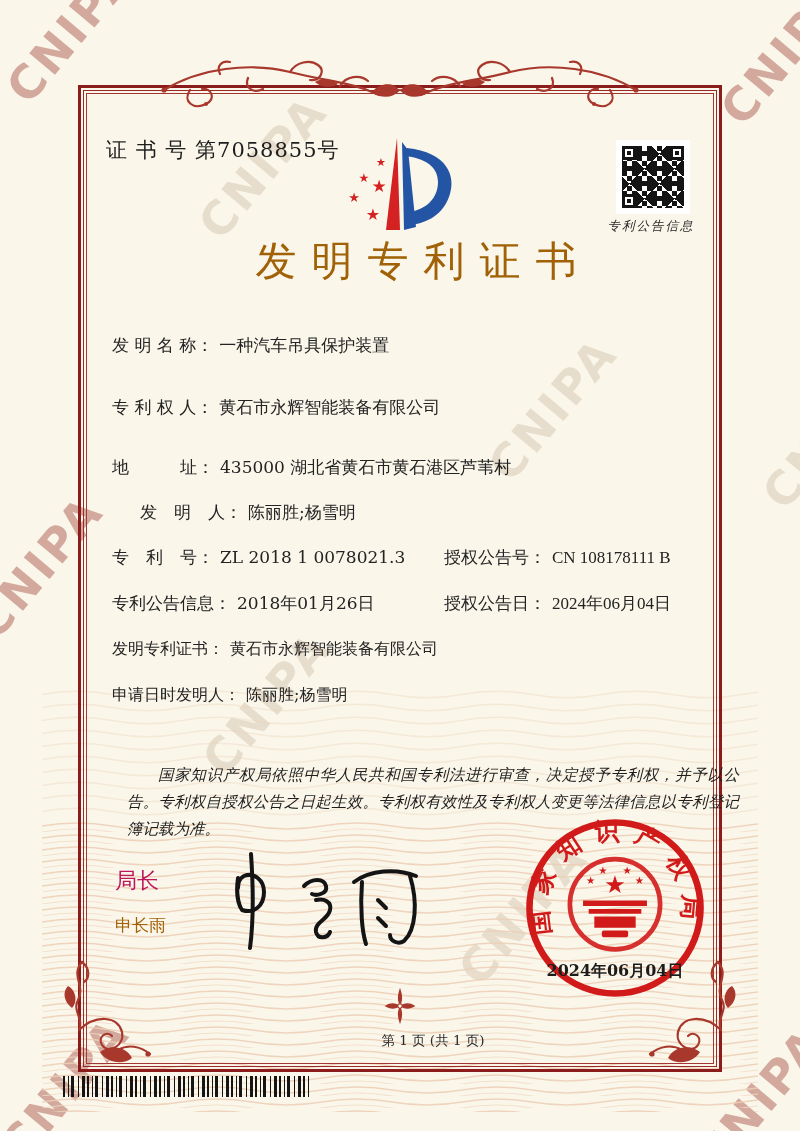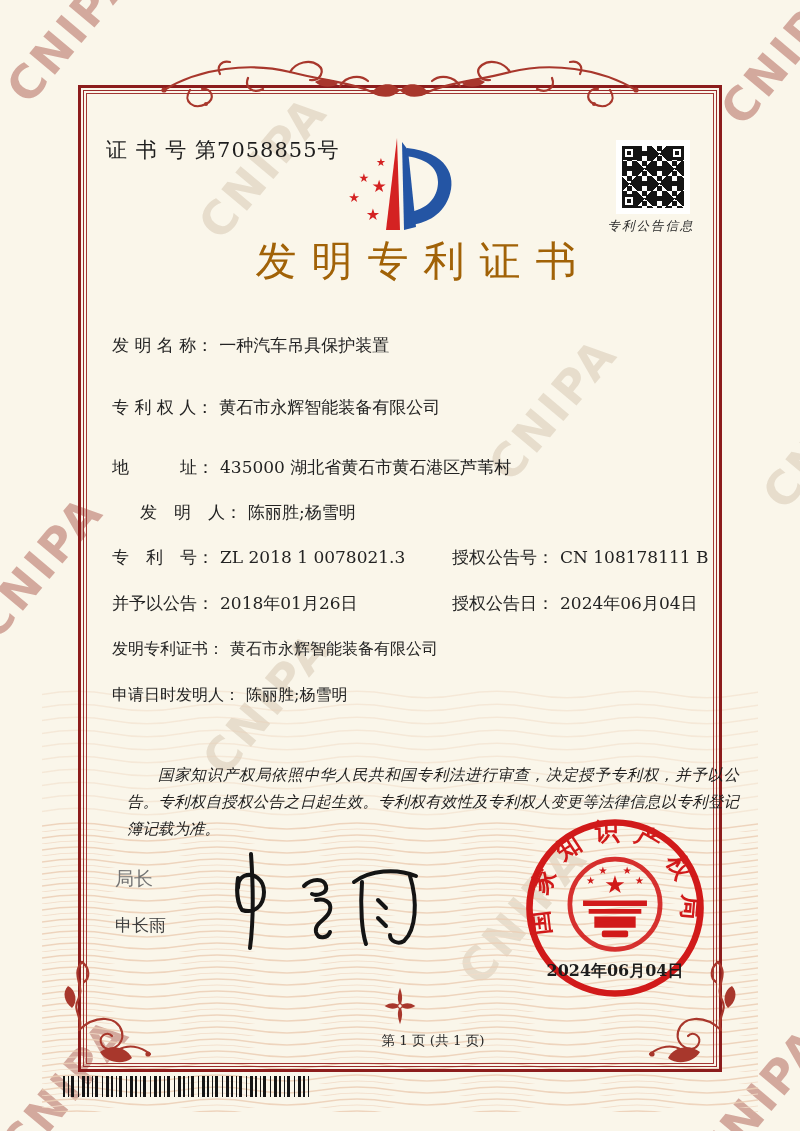--- a/index.html
+++ b/index.html
@@ -40,31 +40,31 @@
   .qr-caption{position:absolute;left:596px;top:218px;width:110px;text-align:center;
       font-size:12.5px;font-style:italic;color:#2a2a2a;letter-spacing:2px;}
 
   .title{position:absolute;left:16px;top:234px;width:100%;text-align:center;
          font-size:41px;font-weight:normal;letter-spacing:15px;color:#a16207;text-indent:15px;}
 
   
   .row{position:absolute;left:112px;right:80px;font-size:17px;color:#232323;white-space:nowrap;}
   .row .lab{color:#232323;}
   .row .val{margin-left:6px;}
-  .row .pair2{position:absolute;left:340px;}
+  .row .pair2{position:absolute;left:332px;font-family:Liberation Serif, serif;}
   .r1{top:334px;} .r2{top:396px;} .r3{top:456px;} .r4{top:501px;margin-left:28px;}
   .r5{top:546px;} .r6{top:592px;} .r7{top:639px;} .r8{top:685px;}
   .r7,.r8{font-size:16px;}
 
   .notice{position:absolute;left:95px;top:762px;width:612px;font-size:15.5px;line-height:27px;
           color:#1e1e1e;text-indent:2em;text-align:justify;font-style:italic;margin-left:32px;}
 
-  .signer-title{position:absolute;left:115px;top:866px;font-size:19px;color:#737373;
+  .signer-title{position:absolute;left:115px;top:866px;font-size:22px;color:#be185d;
         font-family:"DejaVu Sans","Liberation Sans",sans-serif;}
-  .signer-name{position:absolute;left:115px;top:914px;font-size:17px;color:#404040;
+  .signer-name{position:absolute;left:115px;top:914px;font-size:17px;color:#a16207;
         font-family:"DejaVu Sans","Liberation Sans",sans-serif;}
   .signature{position:absolute;left:220px;top:848px;}
 
   .seal{position:absolute;left:521px;top:814px;opacity:.96;}
 
   .page-no{position:absolute;left:0;top:1032px;width:100%;text-align:center;font-size:13.5px;color:#2a2a2a;margin-left:33px;}
 
   .barcode{position:absolute;left:63px;top:1076px;width:248px;height:21px;
       background:repeating-linear-gradient(90deg,
         #151515 0 2px,transparent 2px 5px,
@@ -199,21 +199,21 @@
   <div class="row r4">
     <span class="lab">发　明　人：</span><span class="val">陈丽胜;杨雪明</span>
   </div>
   <div class="row r5">
     <span class="lab">专　利　号：</span><span class="val">ZL 2018 1 0078021.3</span>
     <span class="pair2">
       <span class="lab">授权公告号：</span><span class="val">CN 108178111 B</span>
     </span>
   </div>
   <div class="row r6">
-    <span class="lab">并予以公告：</span><span class="val">2018年01月26日</span>
+    <span class="lab">专利公告信息：</span><span class="val">2018年01月26日</span>
     <span class="pair2">
       <span class="lab">授权公告日：</span><span class="val">2024年06月04日</span>
     </span>
   </div>
   <div class="row r7">
     <span class="lab">发明专利证书：</span><span class="val">黄石市永辉智能装备有限公司</span>
   </div>
   <div class="row r8">
     <span class="lab">申请日时发明人：</span><span class="val">陈丽胜;杨雪明</span>
   </div>

